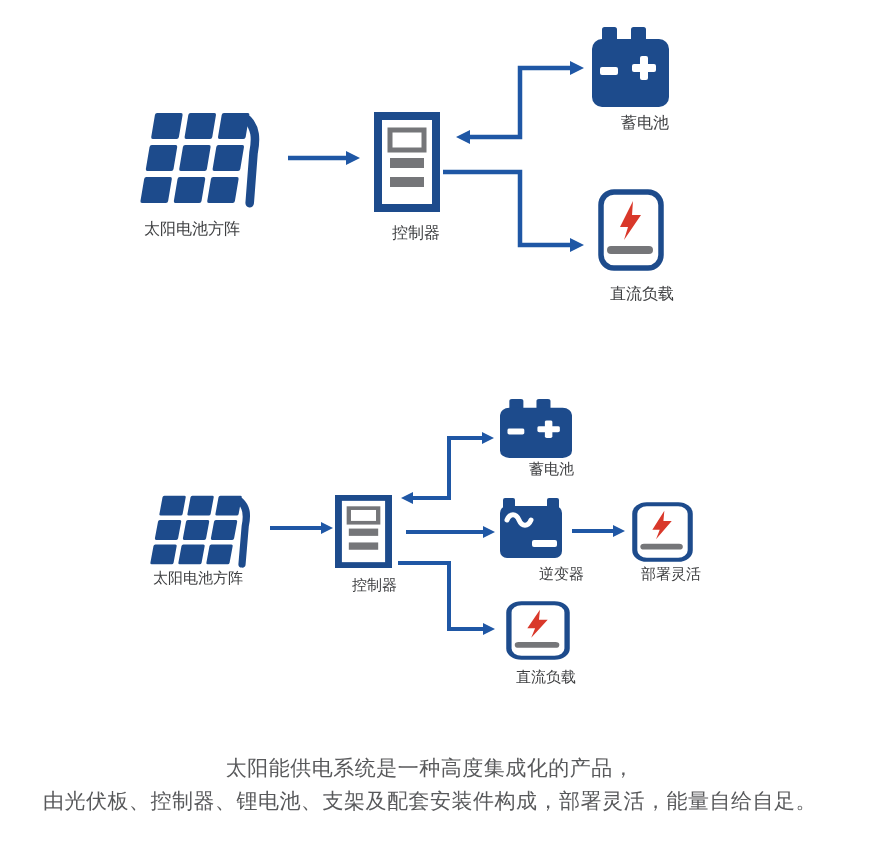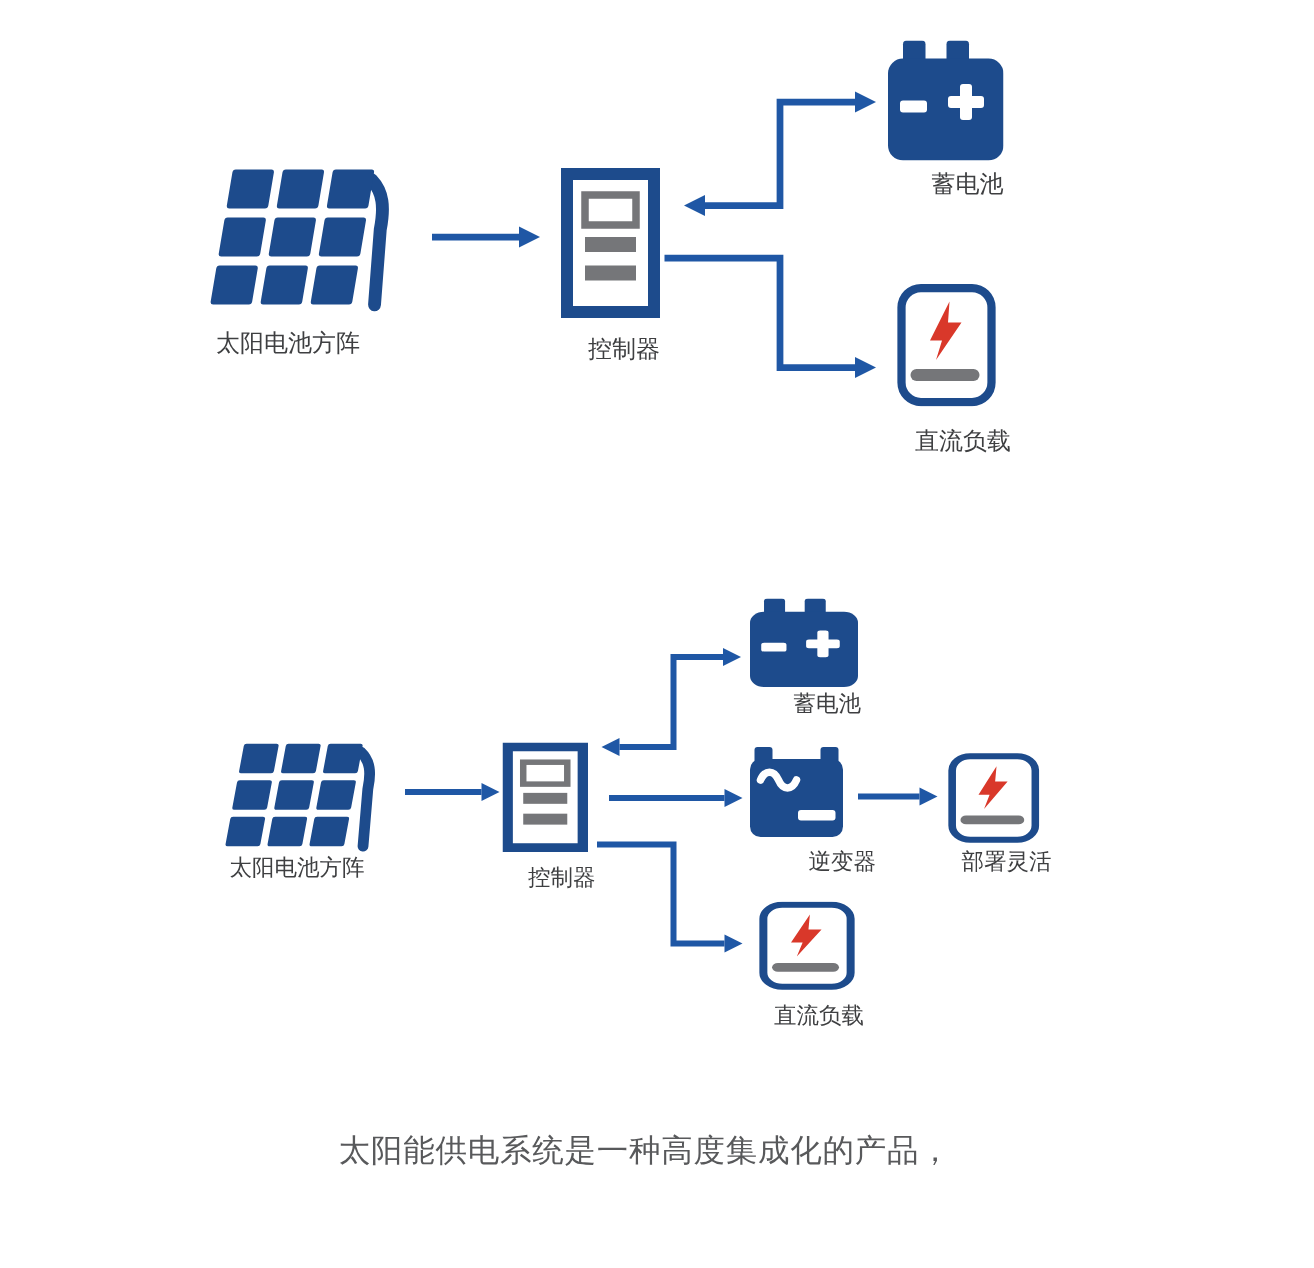--- a/index.html
+++ b/index.html
@@ -193,15 +193,16 @@
     <svg class="abs dcload2" viewBox="0 0 66 82" preserveAspectRatio="none">
       <rect x="3" y="3" width="60" height="76" rx="13" fill="#ffffff" stroke="#1d4b8c" stroke-width="5.5"></rect>
       <path d="M35,12 L22,38 L30,38 L26,51 L43,26 L34,26 Z" fill="#d9382a"></path>
       <rect x="9" y="57" width="46" height="8" rx="4" fill="#757679"></rect>
     </svg>
     <div class="node-label lbl-sm lab-dcload2">直流负载</div>
   </div>
 
   <div class="caption">
     <div>太阳能供电系统是一种高度集成化的产品，</div>
+    <div>由光伏板、控制器、锂电池、支架及配套安装件构成，部署灵活，能量自给自足。</div>
   </div>
 
 </div>
 
 </body></html>

